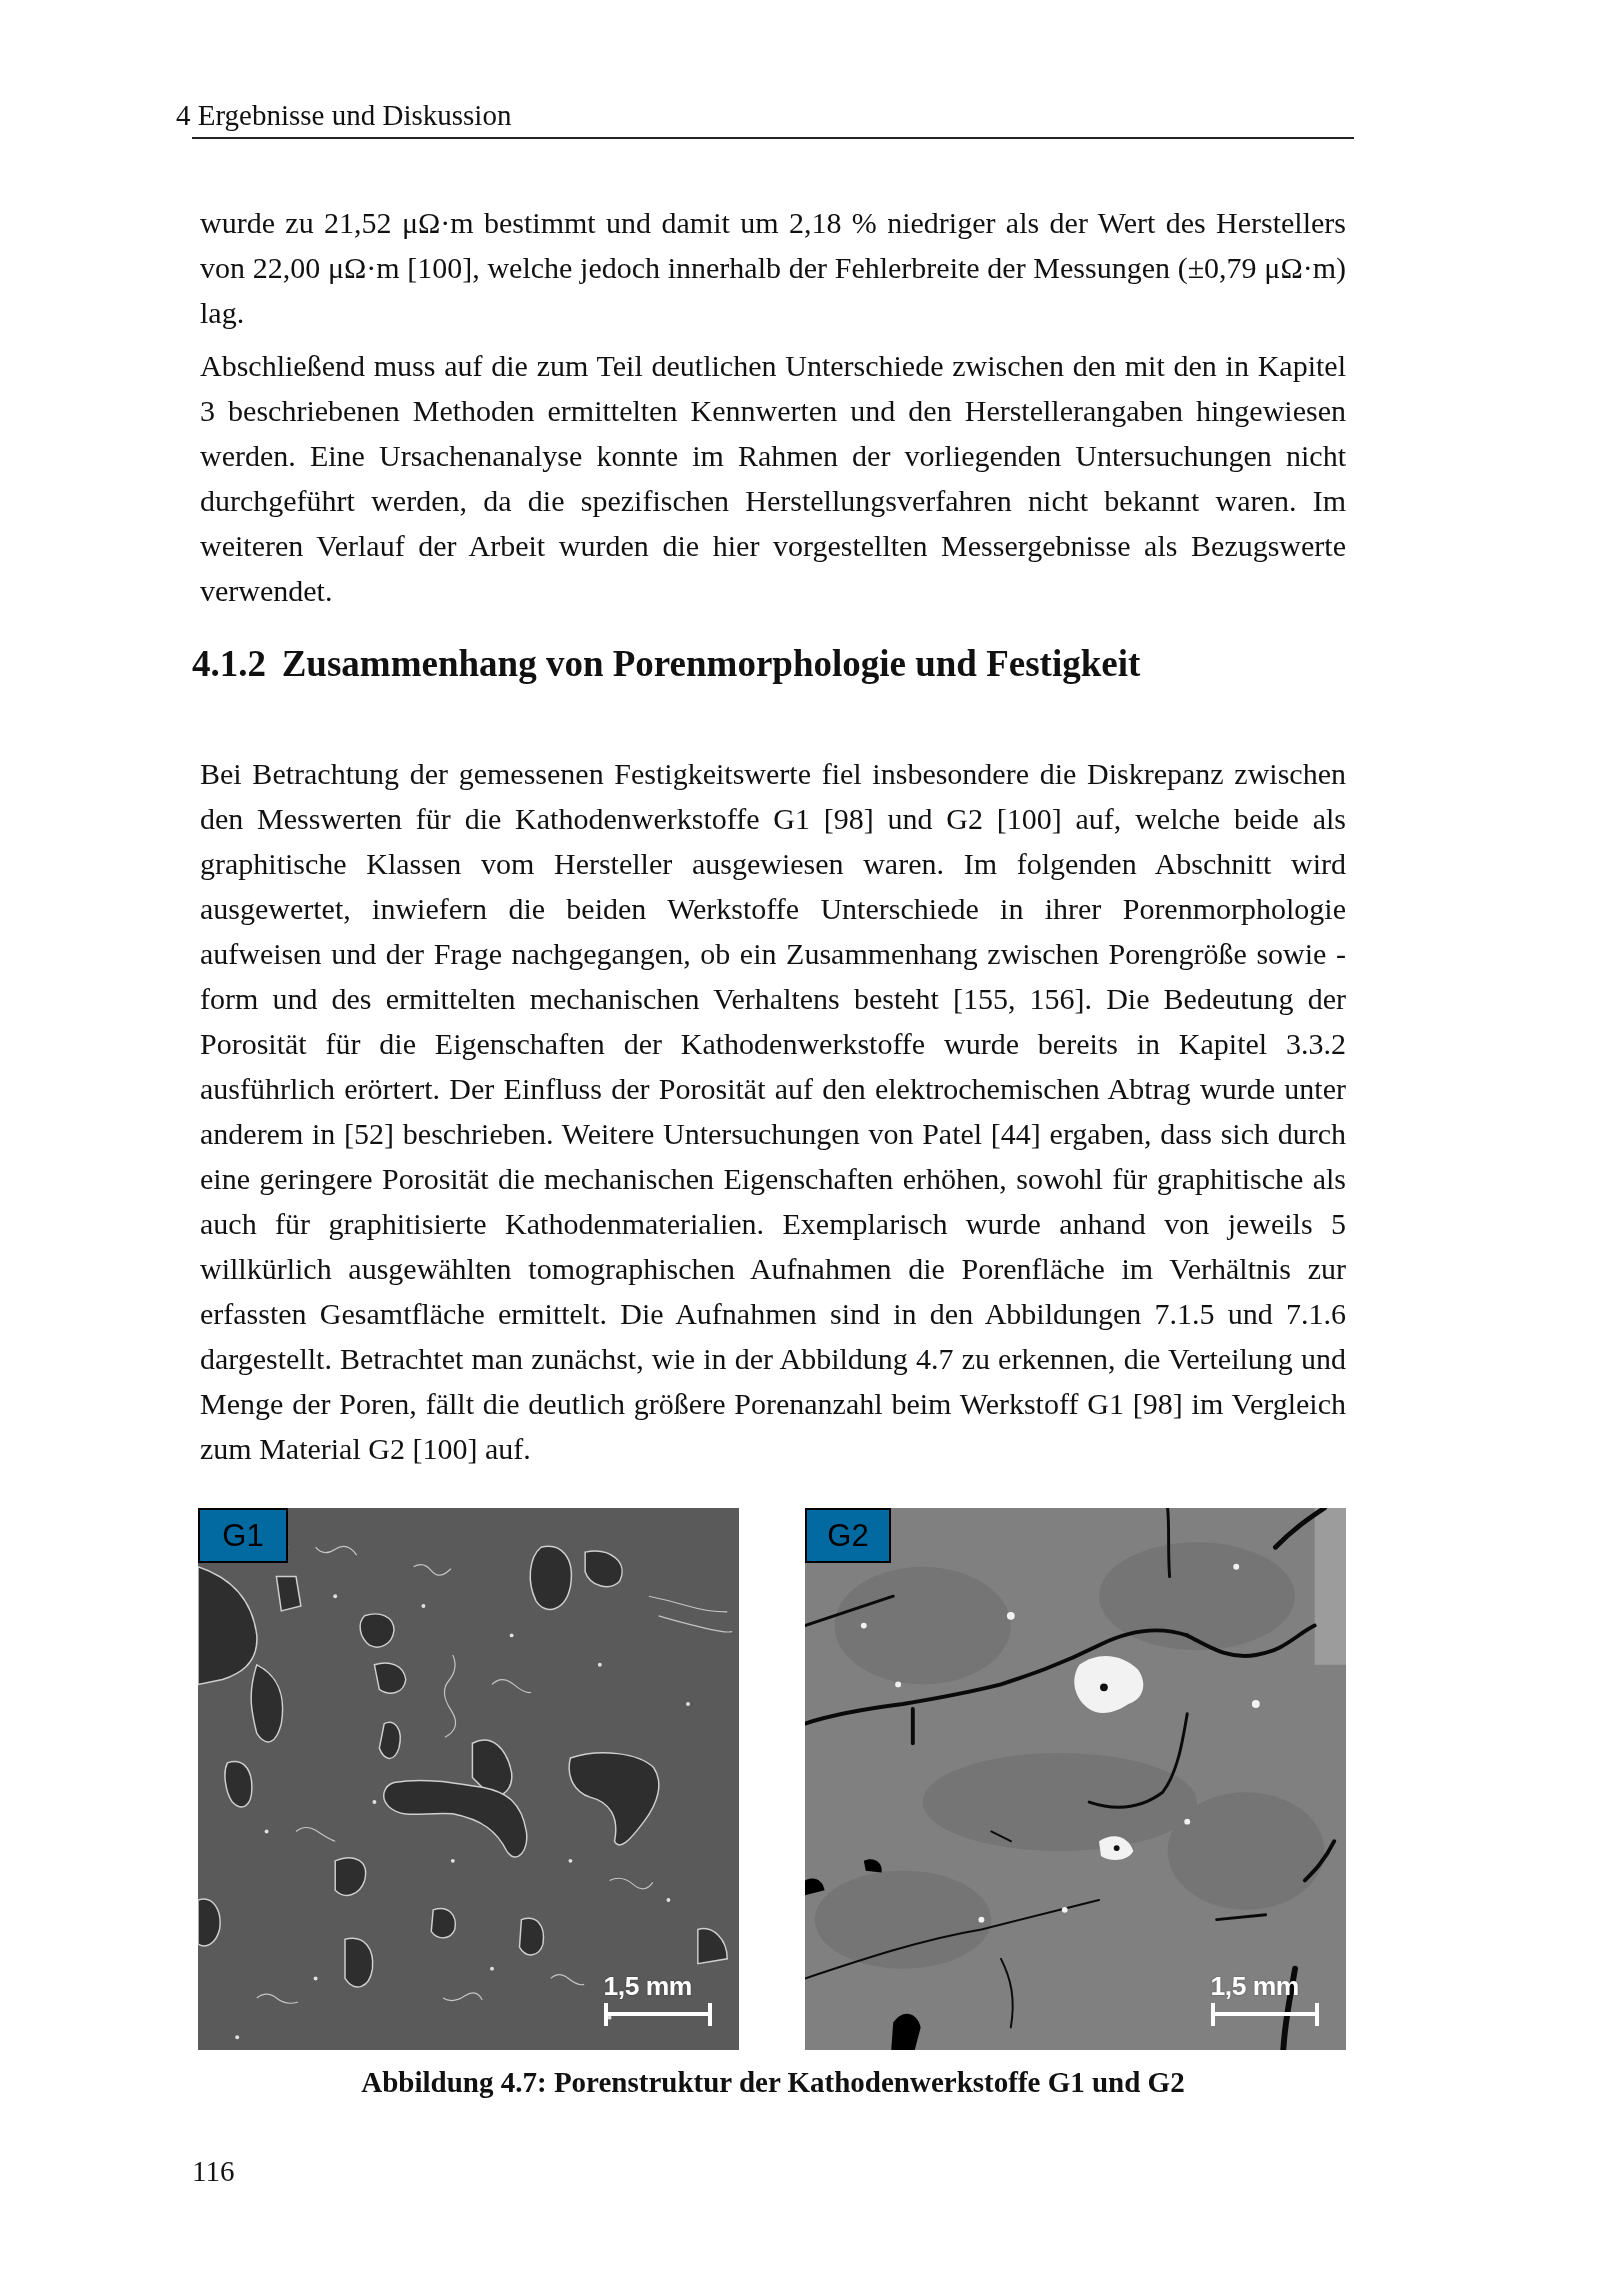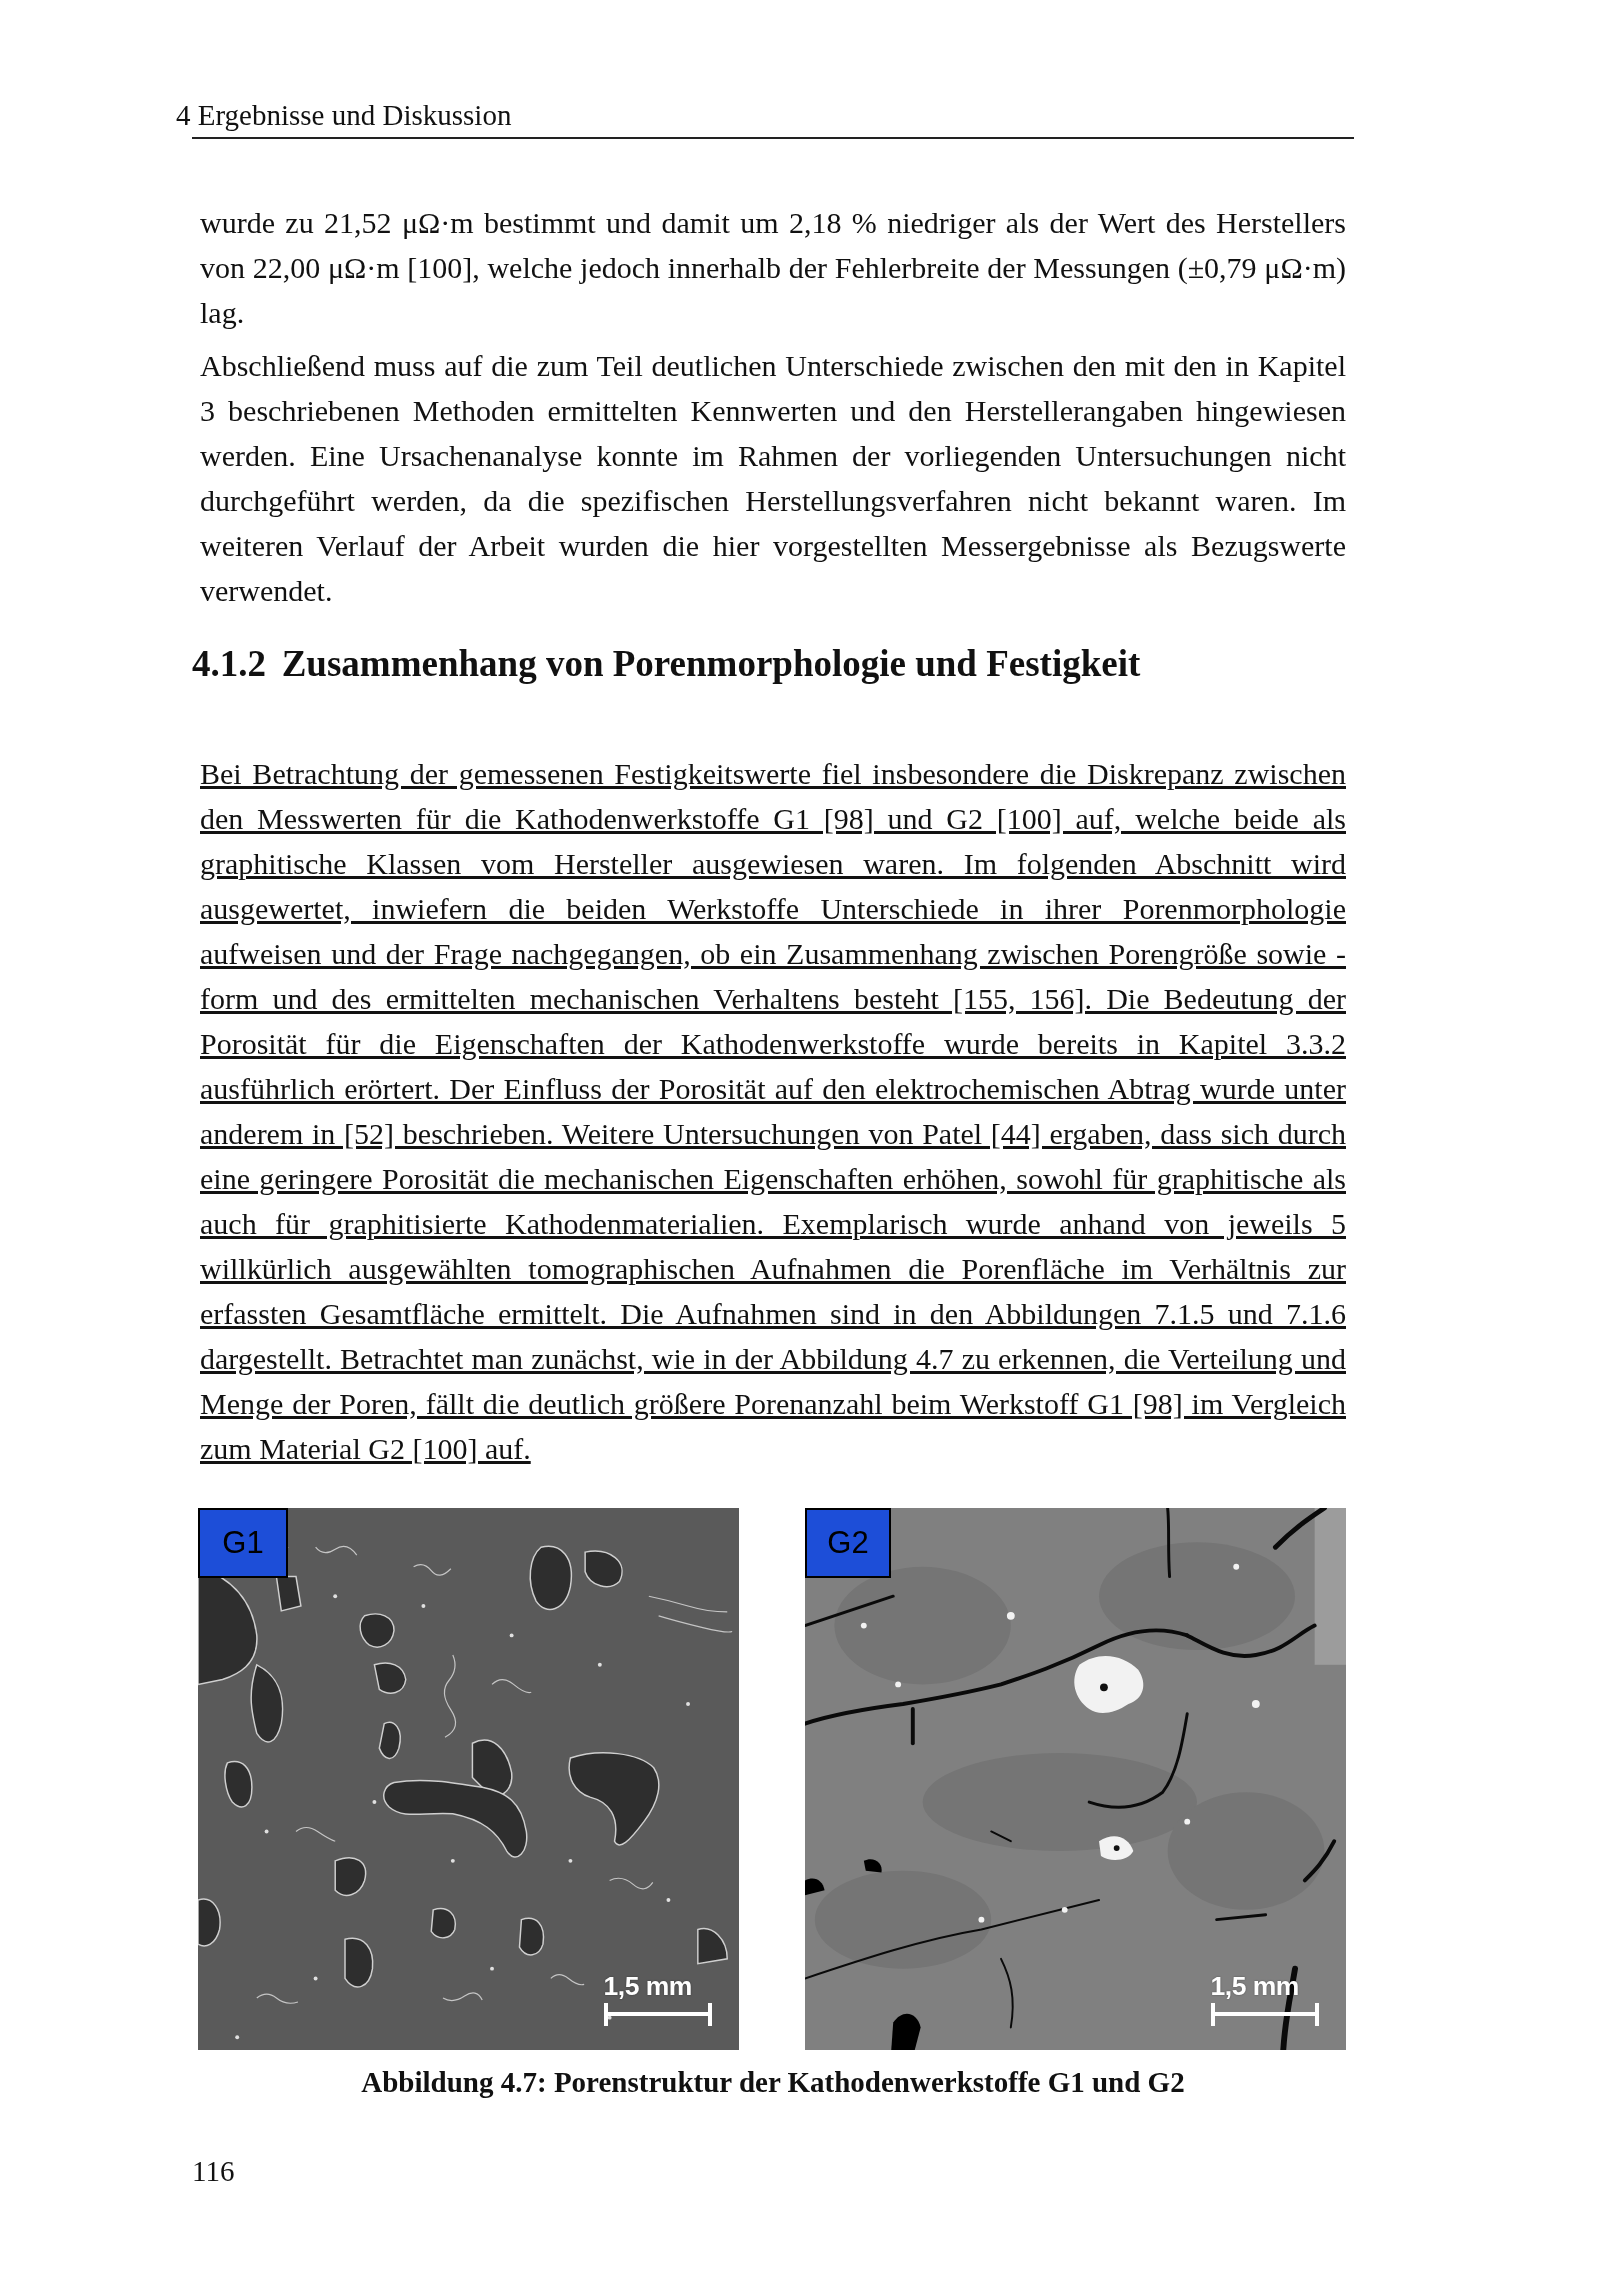--- a/index.html
+++ b/index.html
@@ -14,35 +14,35 @@
     .head-rule {
       position: absolute; left: 192px; top: 137px; width: 1162px; height: 2px; background: #222;
     }
     .body-text {
       position: absolute; left: 192px; width: 1162px;
       font-size: 30px; line-height: 45px; text-align: justify;
       hyphens: manual;
     }
     .body-text p { margin: 8px; }
     .p1 { top: 192px; }
-    .p3 { top: 743px; text-decoration: underline; }
+    .p3 { top: 743px; }
     .section-heading {
       position: absolute; left: 192px; top: 641px; width: 1162px;
       font-size: 37px; font-weight: bold; line-height: 45px;
     }
     .section-heading .num { margin-right: 15.7px; }
     .figure-panel {
       position: absolute; top: 1508px; width: 541px; height: 542px; overflow: hidden;
     }
     .panel-g1 { left: 198px; background: #555; }
     .panel-g2 { left: 805px; background: #7a7a7a; }
     .panel-svg { position: absolute; left: 0; top: 0; width: 100%; height: 100%; }
     .panel-label {
-      position: absolute; left: 0; top: 0; width: 90px; height: 70px;
-      background: #1d4ed8; border: 2px solid #000; box-sizing: border-box;
+      position: absolute; left: 0; top: 0; width: 90px; height: 55px;
+      background: #0369a1; border: 2px solid #000; box-sizing: border-box;
       font-family: "Liberation Sans", "DejaVu Sans", sans-serif; font-size: 31px;
       display: flex; align-items: center; justify-content: center; color: #000;
     }
     .panel-g2 .panel-label { width: 86px; }
     .scale-bar {
       position: absolute; right: 27.4px; bottom: 19.6px; width: 108px; height: 59px;
     }
     .scale-text {
       position: absolute; left: 0; right: 0; top: 0; text-align: left;
       font-family: "Liberation Sans", "DejaVu Sans", sans-serif; font-weight: bold;

